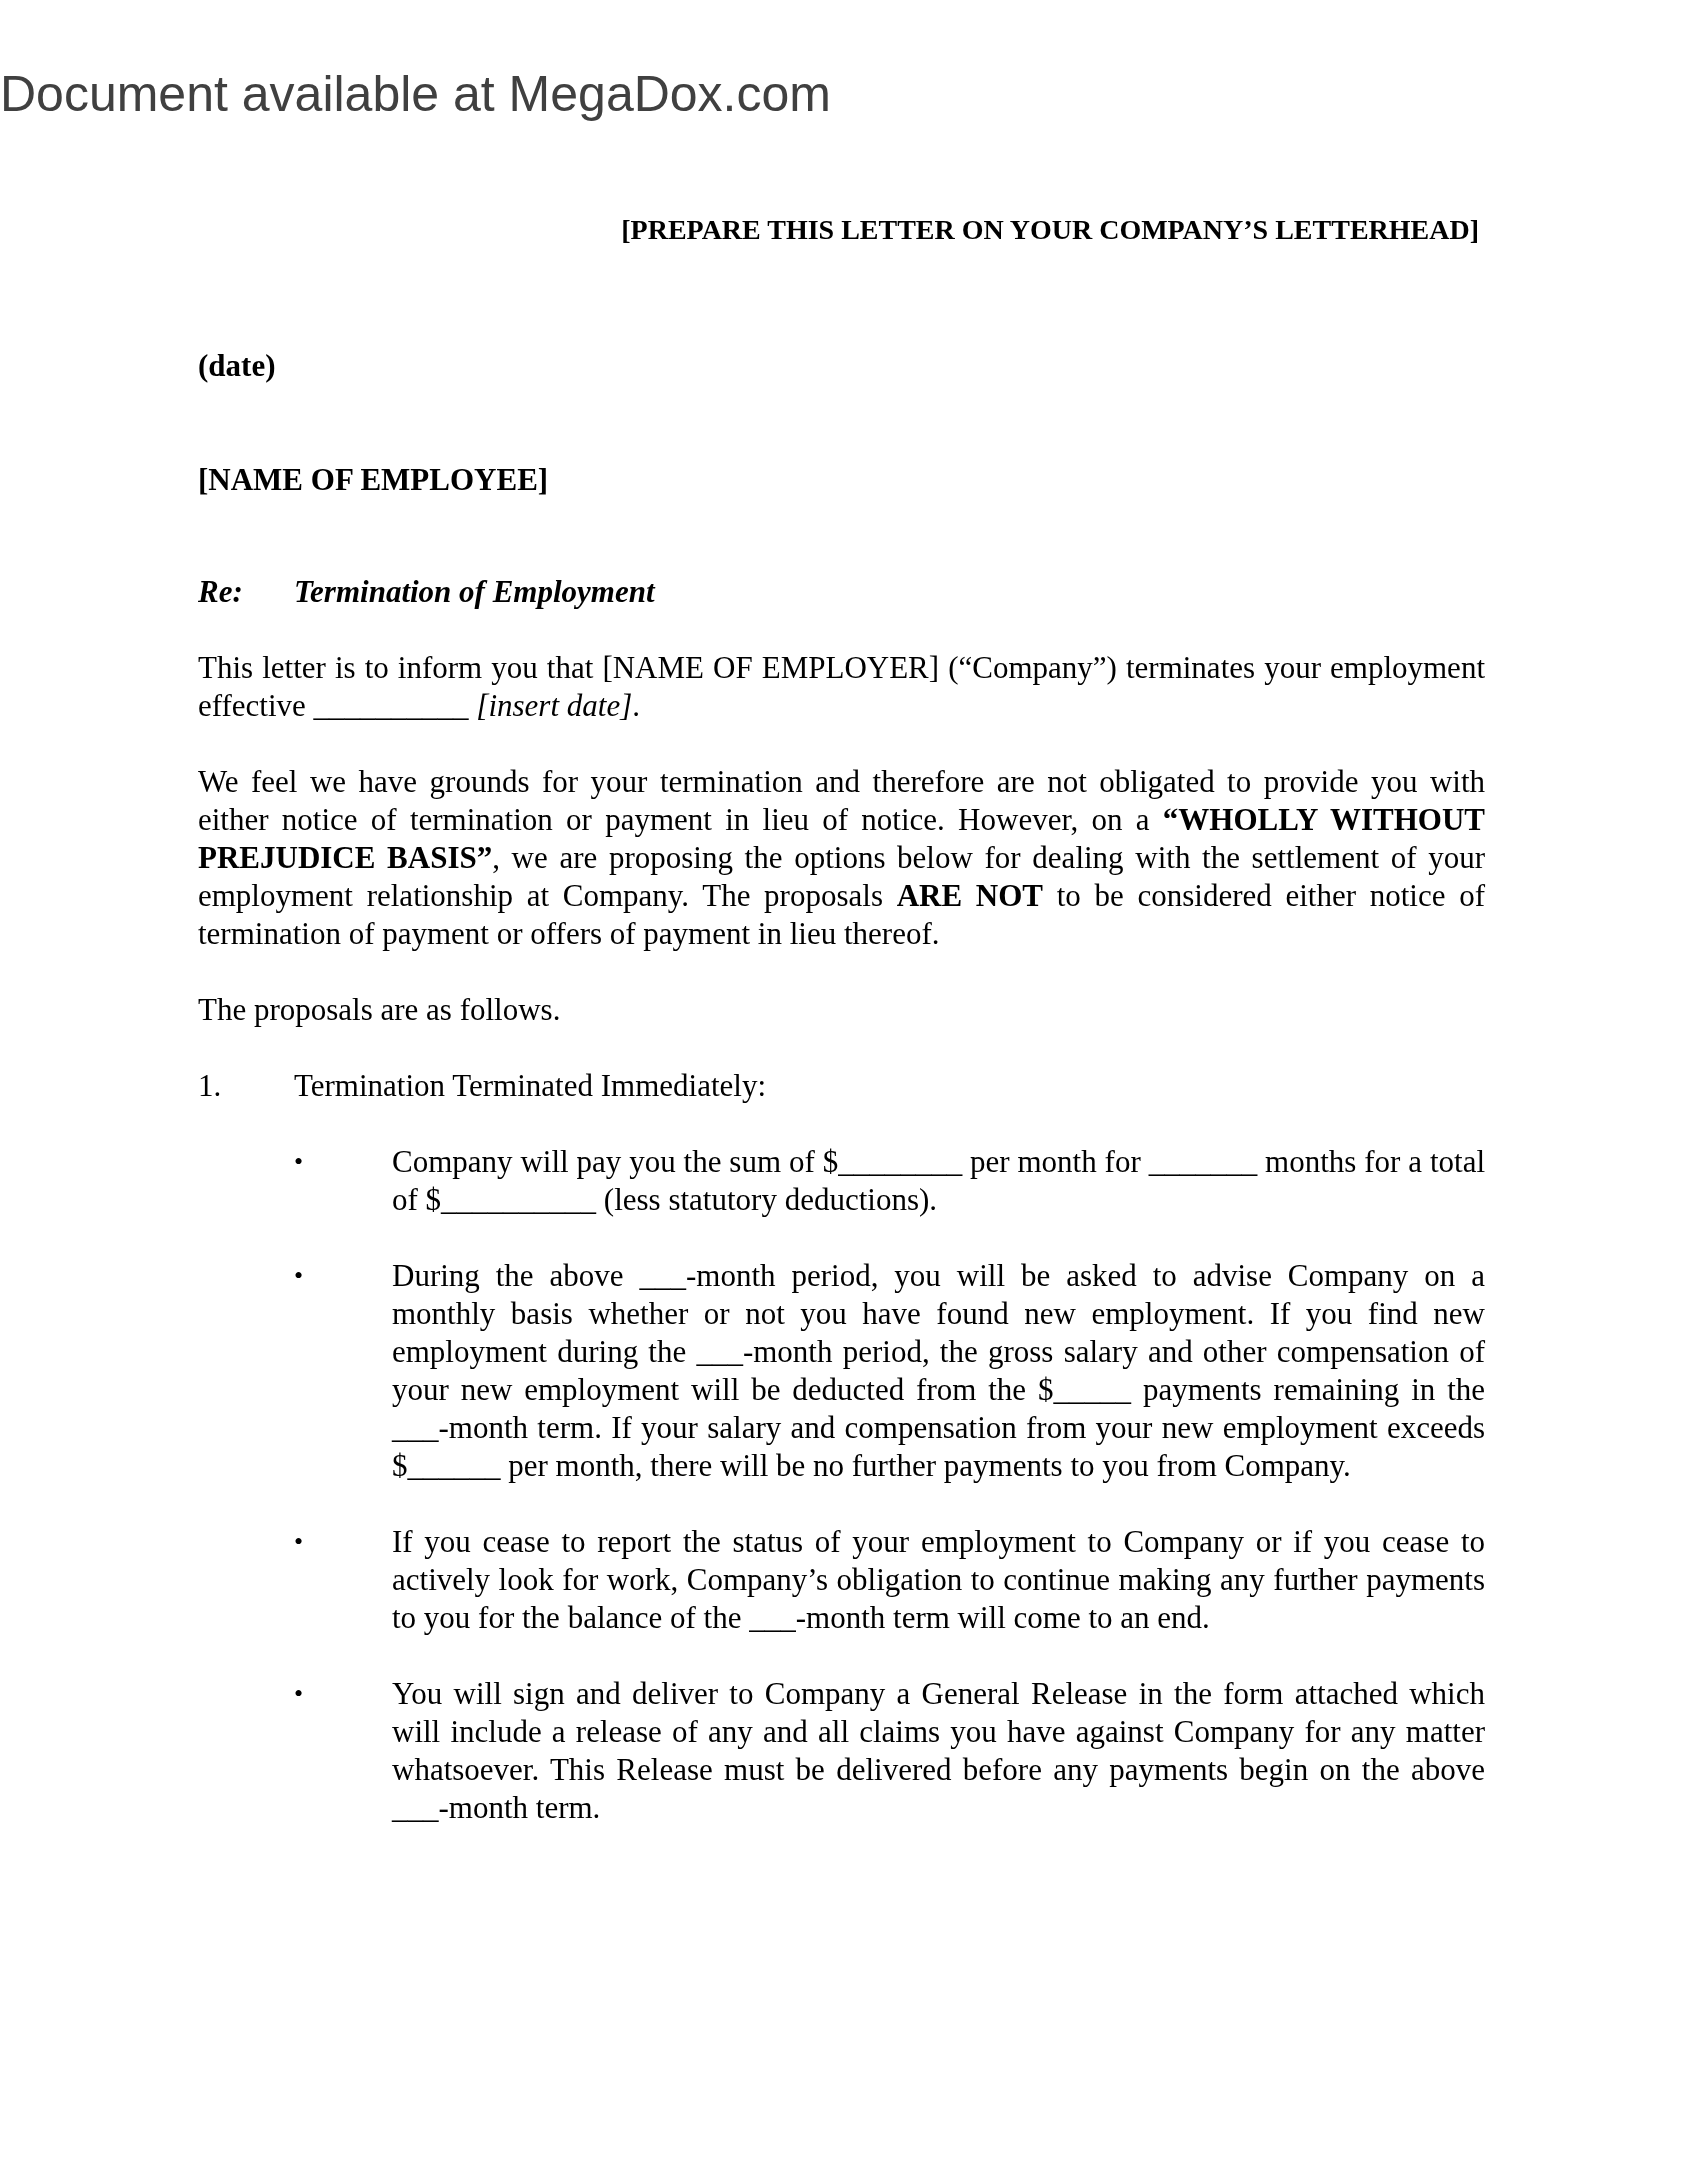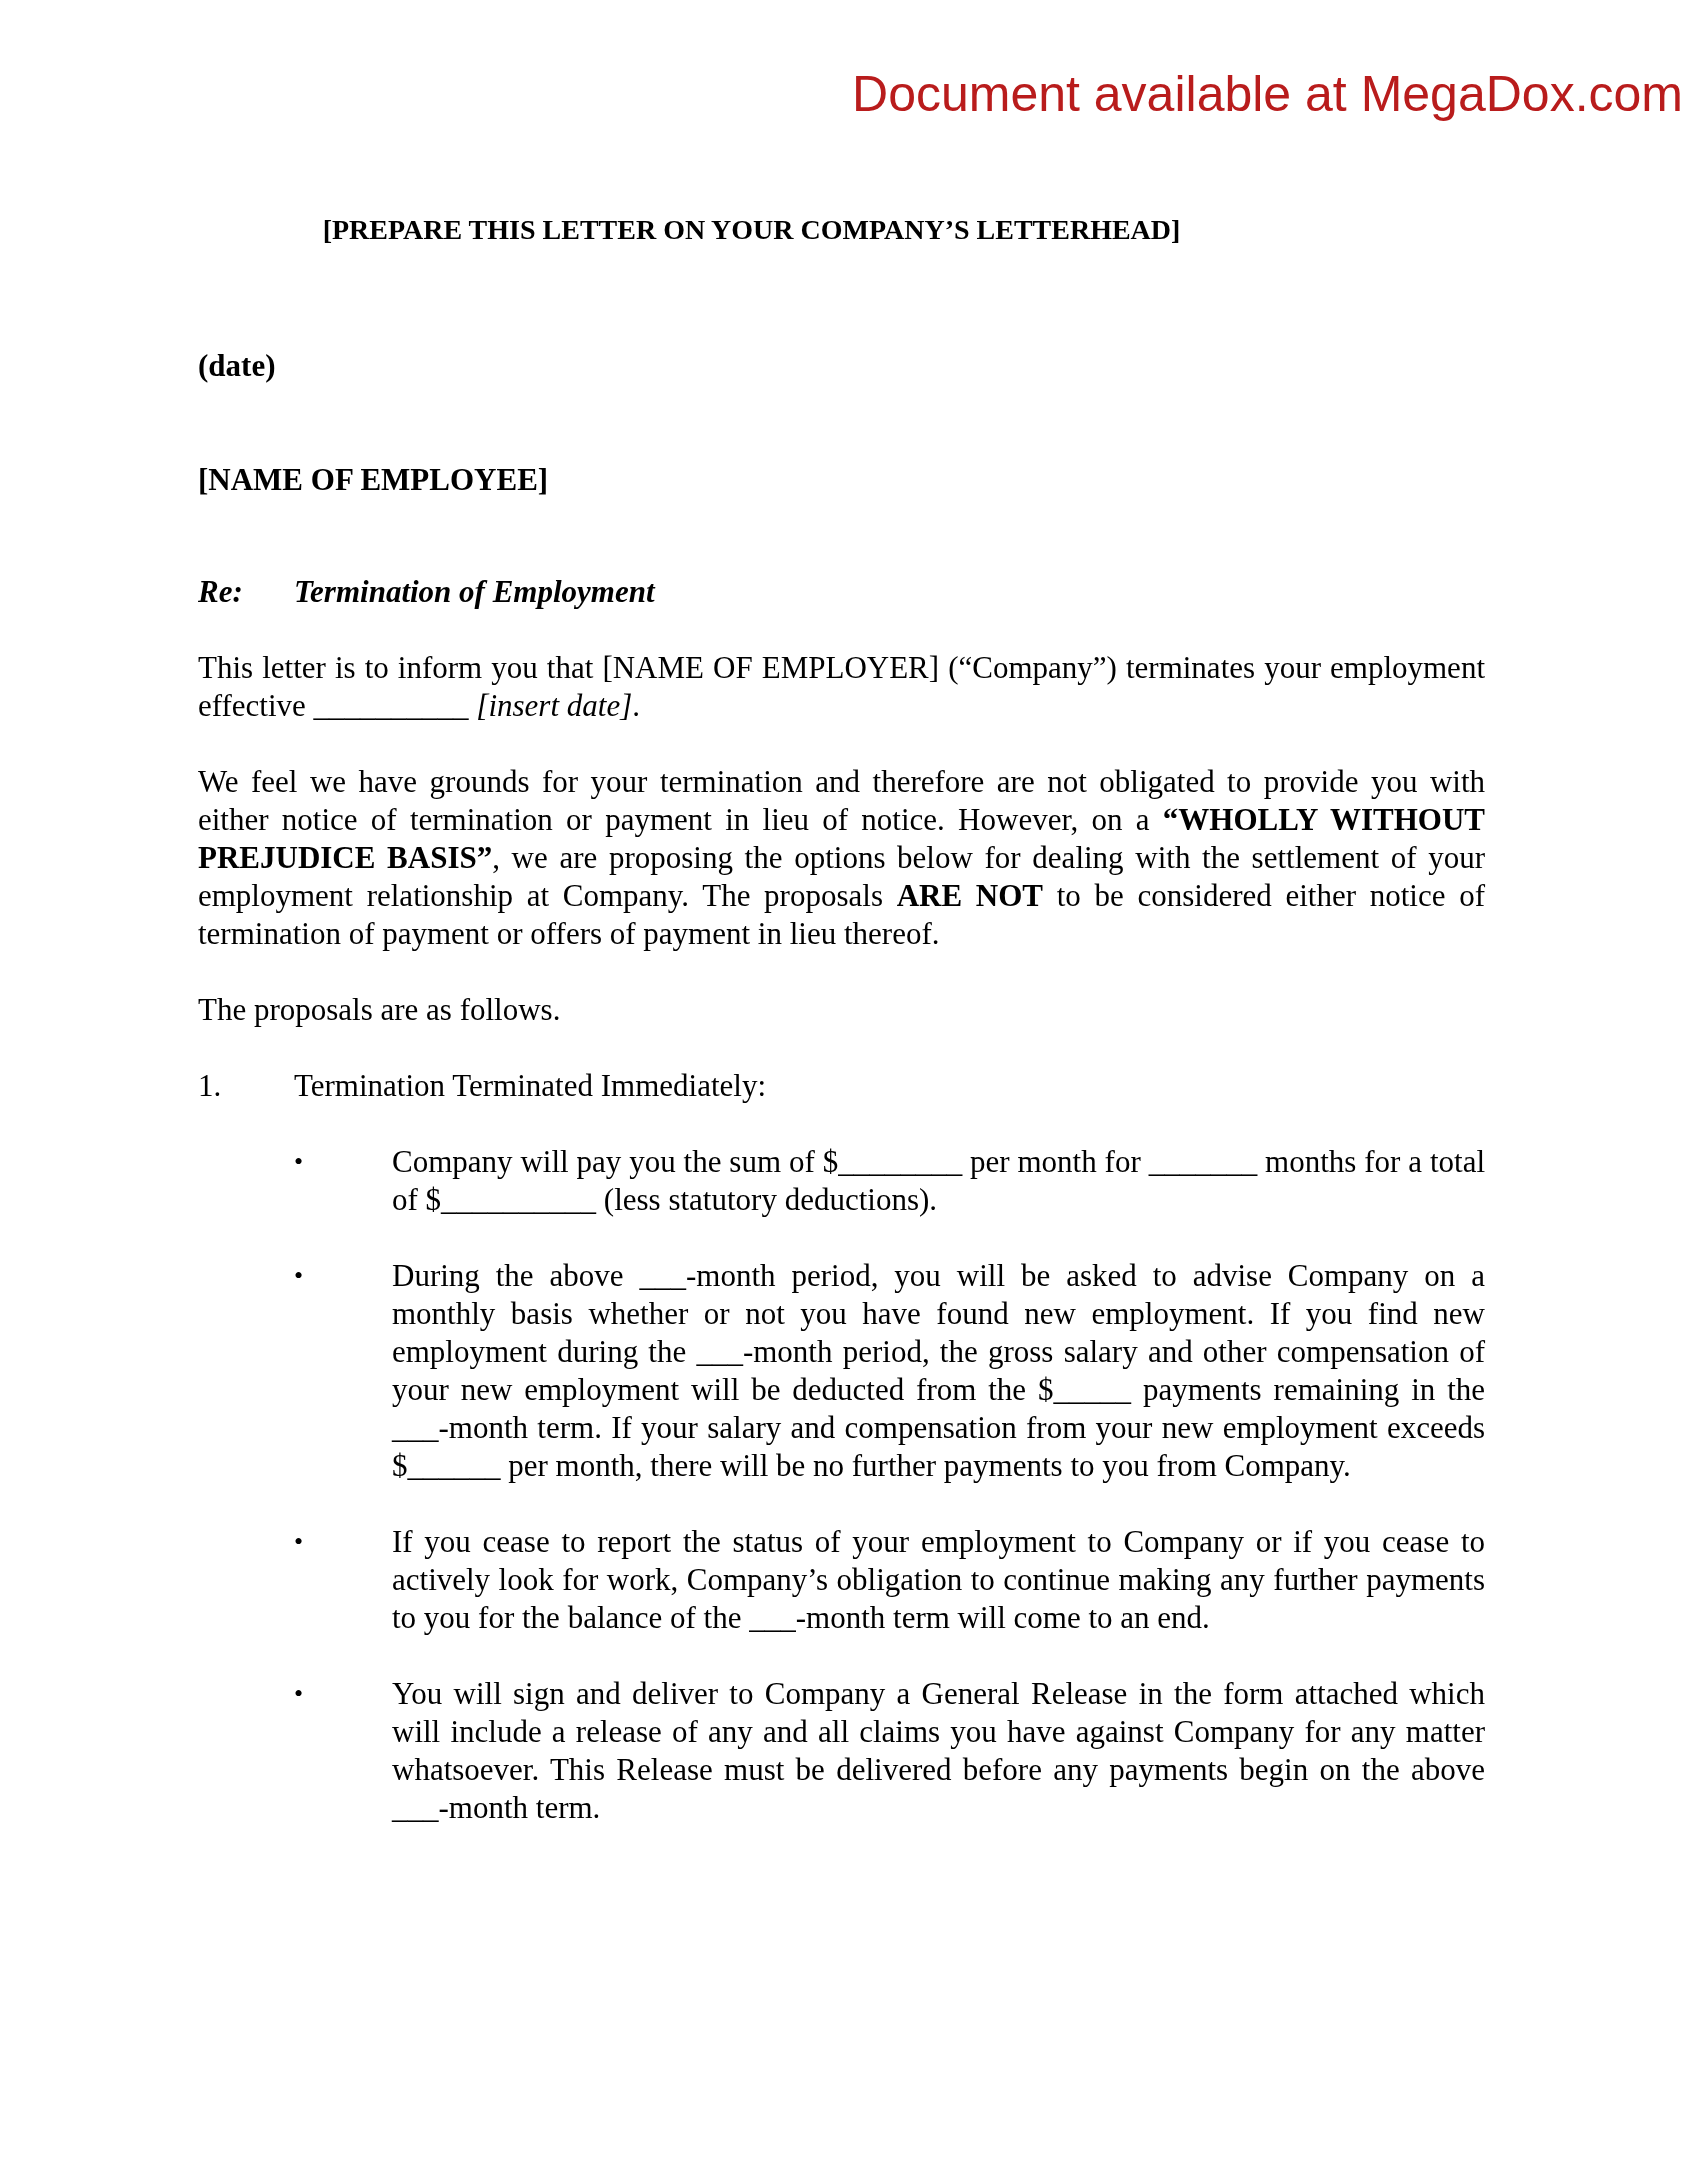--- a/index.html
+++ b/index.html
@@ -3,27 +3,27 @@
 <meta charset="utf-8">
 <style>
   html, body { margin: 0; padding: 0; background: #ffffff; }
   body { width: 1683px; height: 2178px; position: relative; overflow: hidden; }
   .page {
     position: absolute; left: 0; top: 0; width: 1683px; height: 2178px;
     background: #ffffff; color: #000000;
     font-family: "Liberation Serif", "DejaVu Serif", serif;
   }
   .watermark {
-    position: absolute; left: 0; top: 65px; width: 1683px; text-align: right;
+    position: absolute; left: 0; top: 65px; width: 1683px; text-align: left;
     font-family: "Liberation Sans", "DejaVu Sans", sans-serif;
-    font-size: 50px; line-height: 59px; color: #b91c1c;
+    font-size: 50px; line-height: 59px; color: #404040;
   }
   .letterhead {
-    position: absolute; left: 0; top: 212px; width: 1479px; text-align: center;
-    font-size: 28px; font-weight: bold; line-height: 36px; padding-left: 12px;
+    position: absolute; left: 0; top: 212px; width: 1479px; text-align: right;
+    font-size: 28px; font-weight: bold; line-height: 36px;
   }
   .body {
     position: absolute; left: 198px; top: 324px; width: 1287px;
     font-size: 31px; line-height: 38px;
   }
   .blk { margin: 0; }
   .gap1 { margin-top: 38px; }
   .gap2 { margin-top: 75px; }
   .bold { font-weight: bold; margin-top: 23px; }
   .ital { font-style: italic; }

